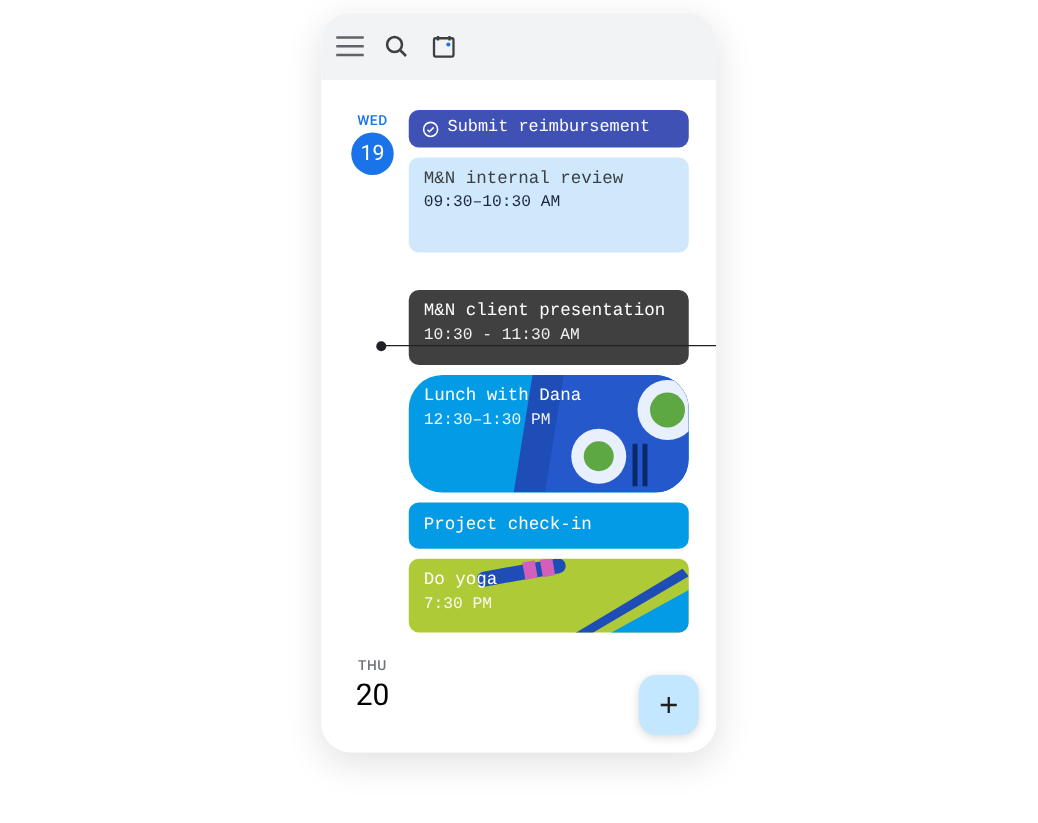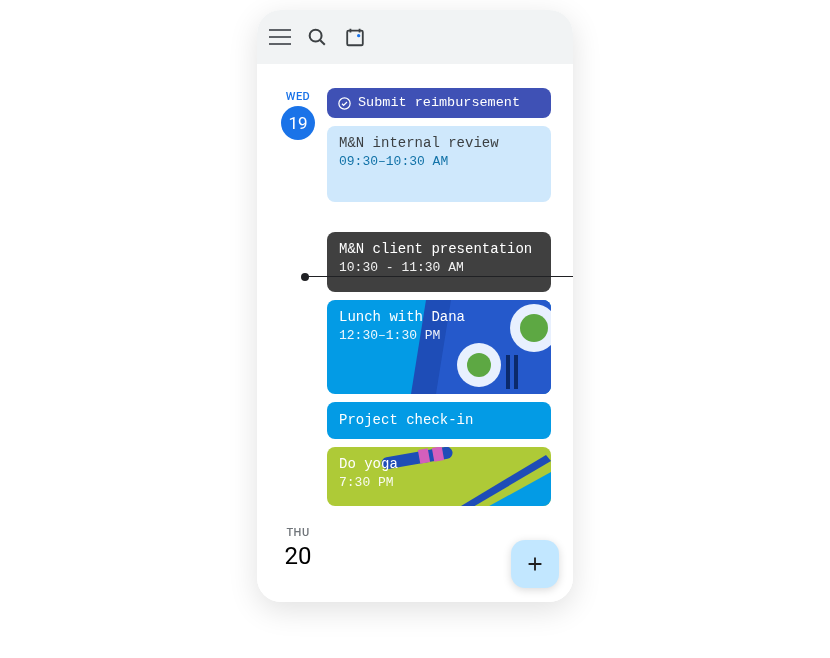--- a/index.html
+++ b/index.html
@@ -143,30 +143,31 @@
     .task-icon {
       width: 15px;
       height: 15px;
       flex-shrink: 0;
     }
     .review-card {
       background: #cfe8fc;
       height: 76px;
     }
     .review-card .event-title { color: #3c4043; }
-    .review-card .event-time { color: #0369a1; }
+    .review-card .event-time { color: #0f172a; }
     .presentation-card {
       background: #404040;
       height: 60px;
       margin-top: 30px;
     }
     .lunch-card {
       background: #039be5;
       height: 94px;
       margin-top: 6px;
+      border-radius: 27px;
     }
     .checkin-card {
       background: #039be5;
       padding: 9px 12px;
       margin-top: 6px;
     }
     .yoga-card {
       background: #aeca37;
       height: 59px;
       margin-top: 6px;

